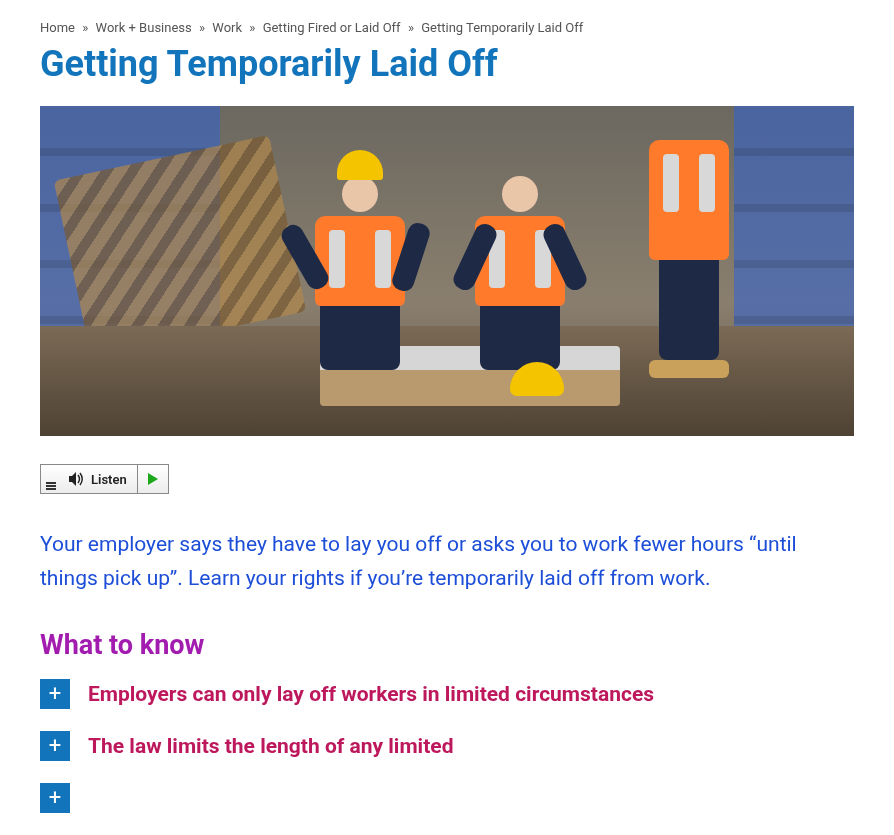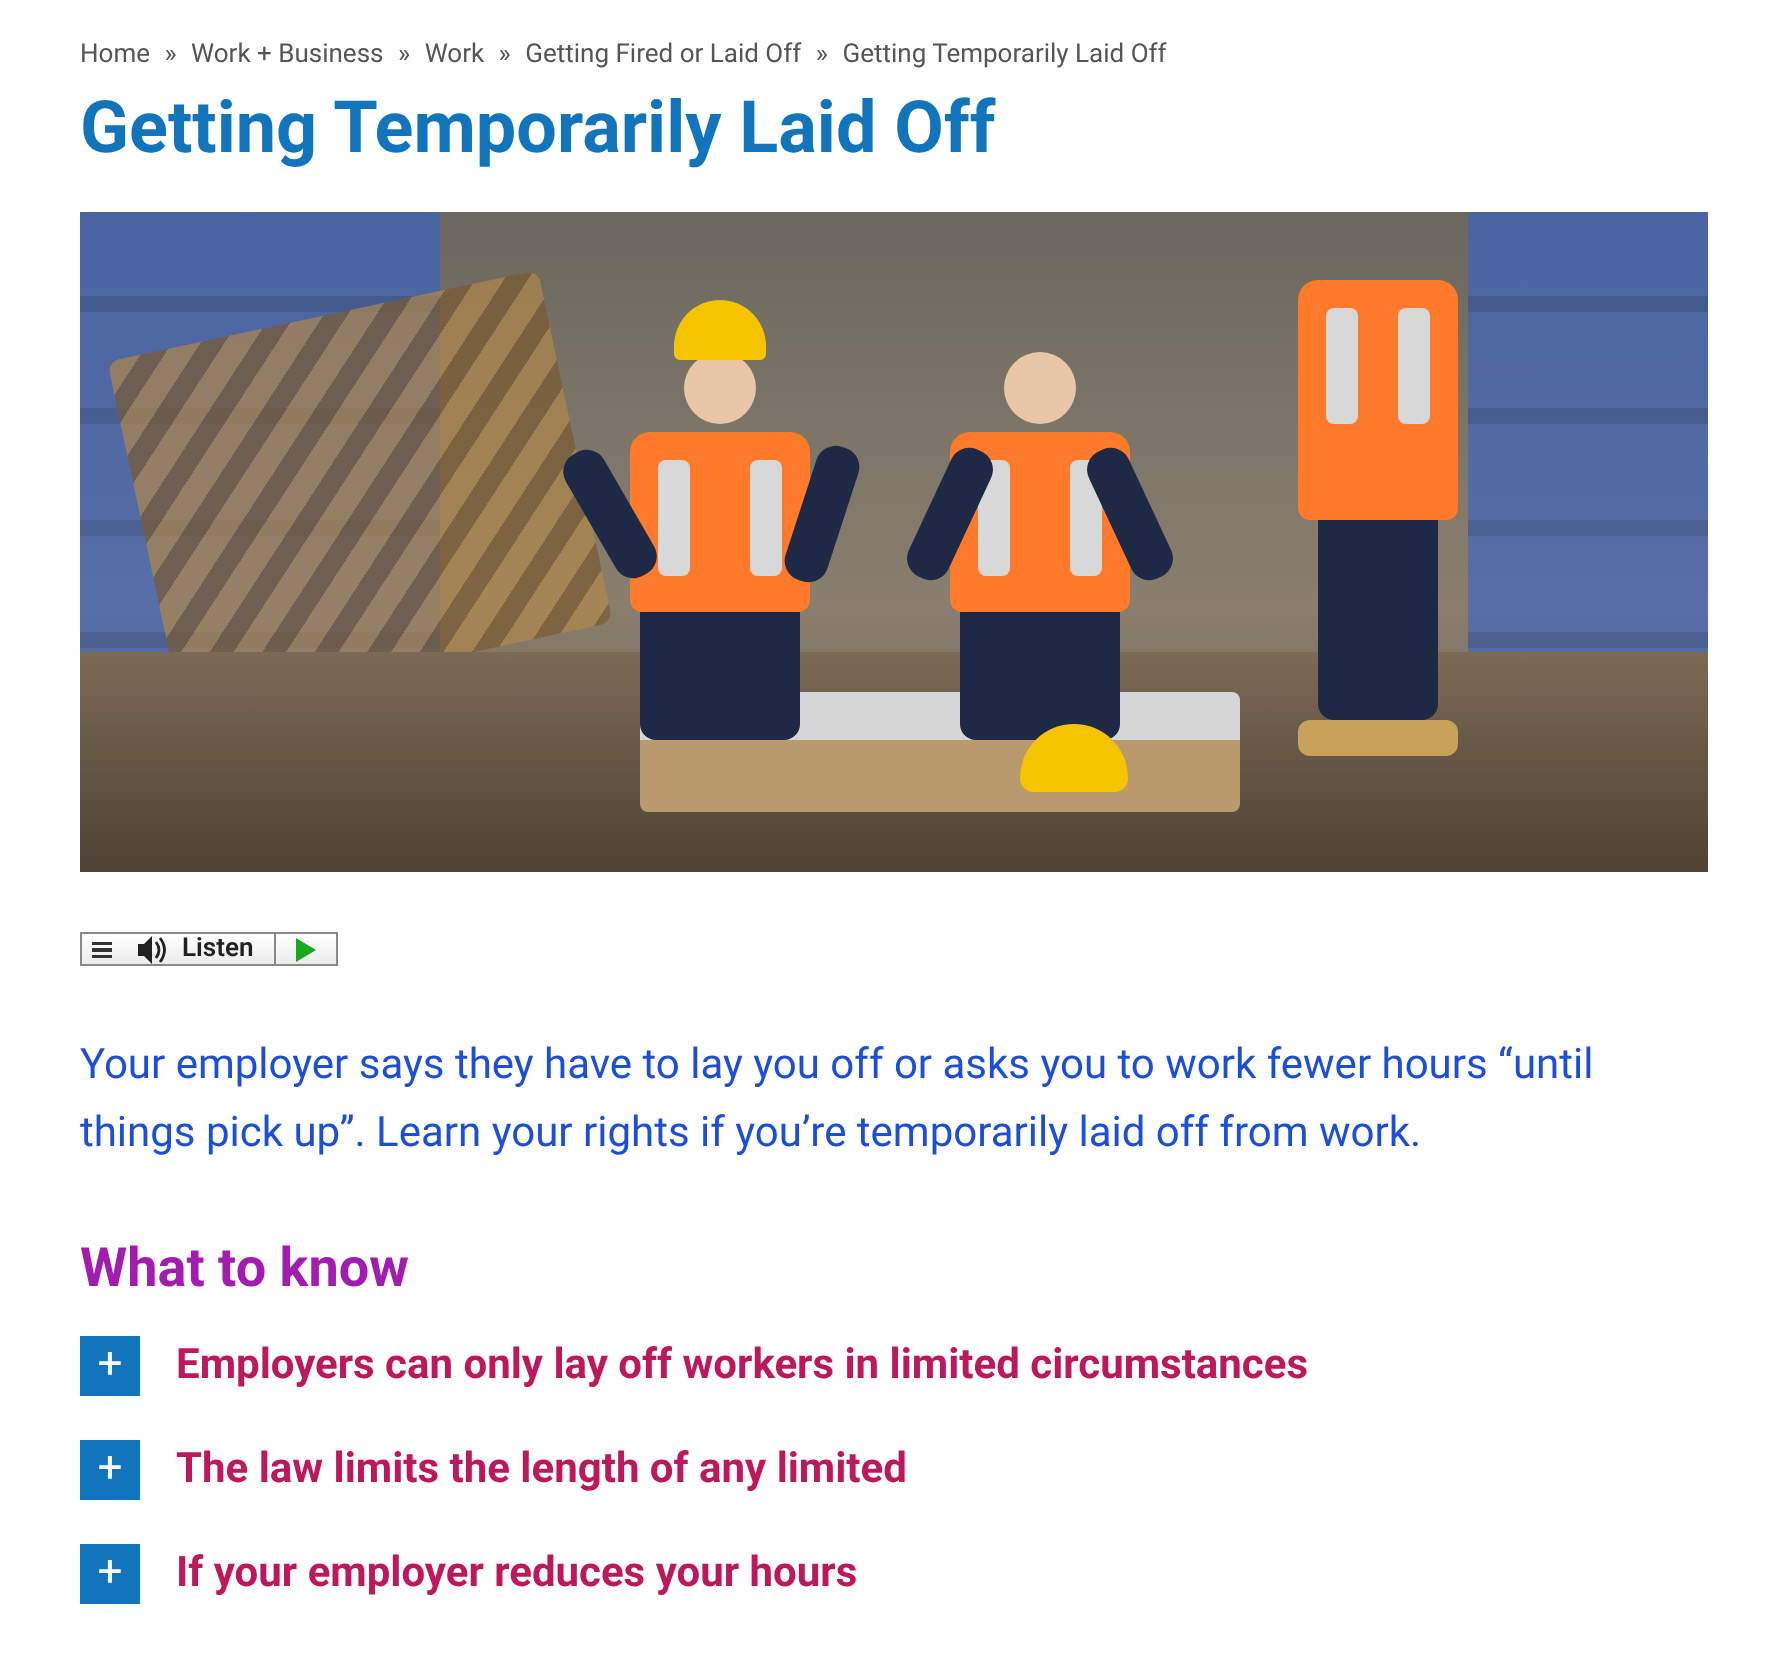--- a/index.html
+++ b/index.html
@@ -94,21 +94,21 @@
   .w3 .head{ width:0;height:0;}
   .w3 .torso{ height:120px; width:80px;}
   .w3 .legs{ height:100px; width:60px;}
   .w3 .boots{ width:80px; height:18px; background:#caa15a; margin:0 auto; border-radius:6px;}
 
   
   .listen-widget {
     display: inline-flex;
     align-items: stretch;
     border: 1px solid #888;
-    height: 17px;
+    height: 30px;
     margin-bottom: 34px;
     background: linear-gradient(#ffffff, #ececec);
     font-size: 13px;
     user-select: none;
     cursor: pointer;
   }
   .listen-widget .menu-btn {
     width: 20px;
     display:flex; align-items:flex-end; justify-content:center;
     padding-bottom:3px;
@@ -246,17 +246,16 @@
 <div class="accordion-item">
   <div class="plus">+</div>
   <div class="acc-title">Employers can only lay off workers in limited circumstances</div>
 </div>
 <div class="accordion-item">
   <div class="plus">+</div>
   <div class="acc-title">The law limits the length of any limited</div>
 </div>
 <div class="accordion-item">
   <div class="plus">+</div>
-  <div class="acc-title">If your employer reduces your hours</div>
 </div>
 
 
 
 
 </body></html>

